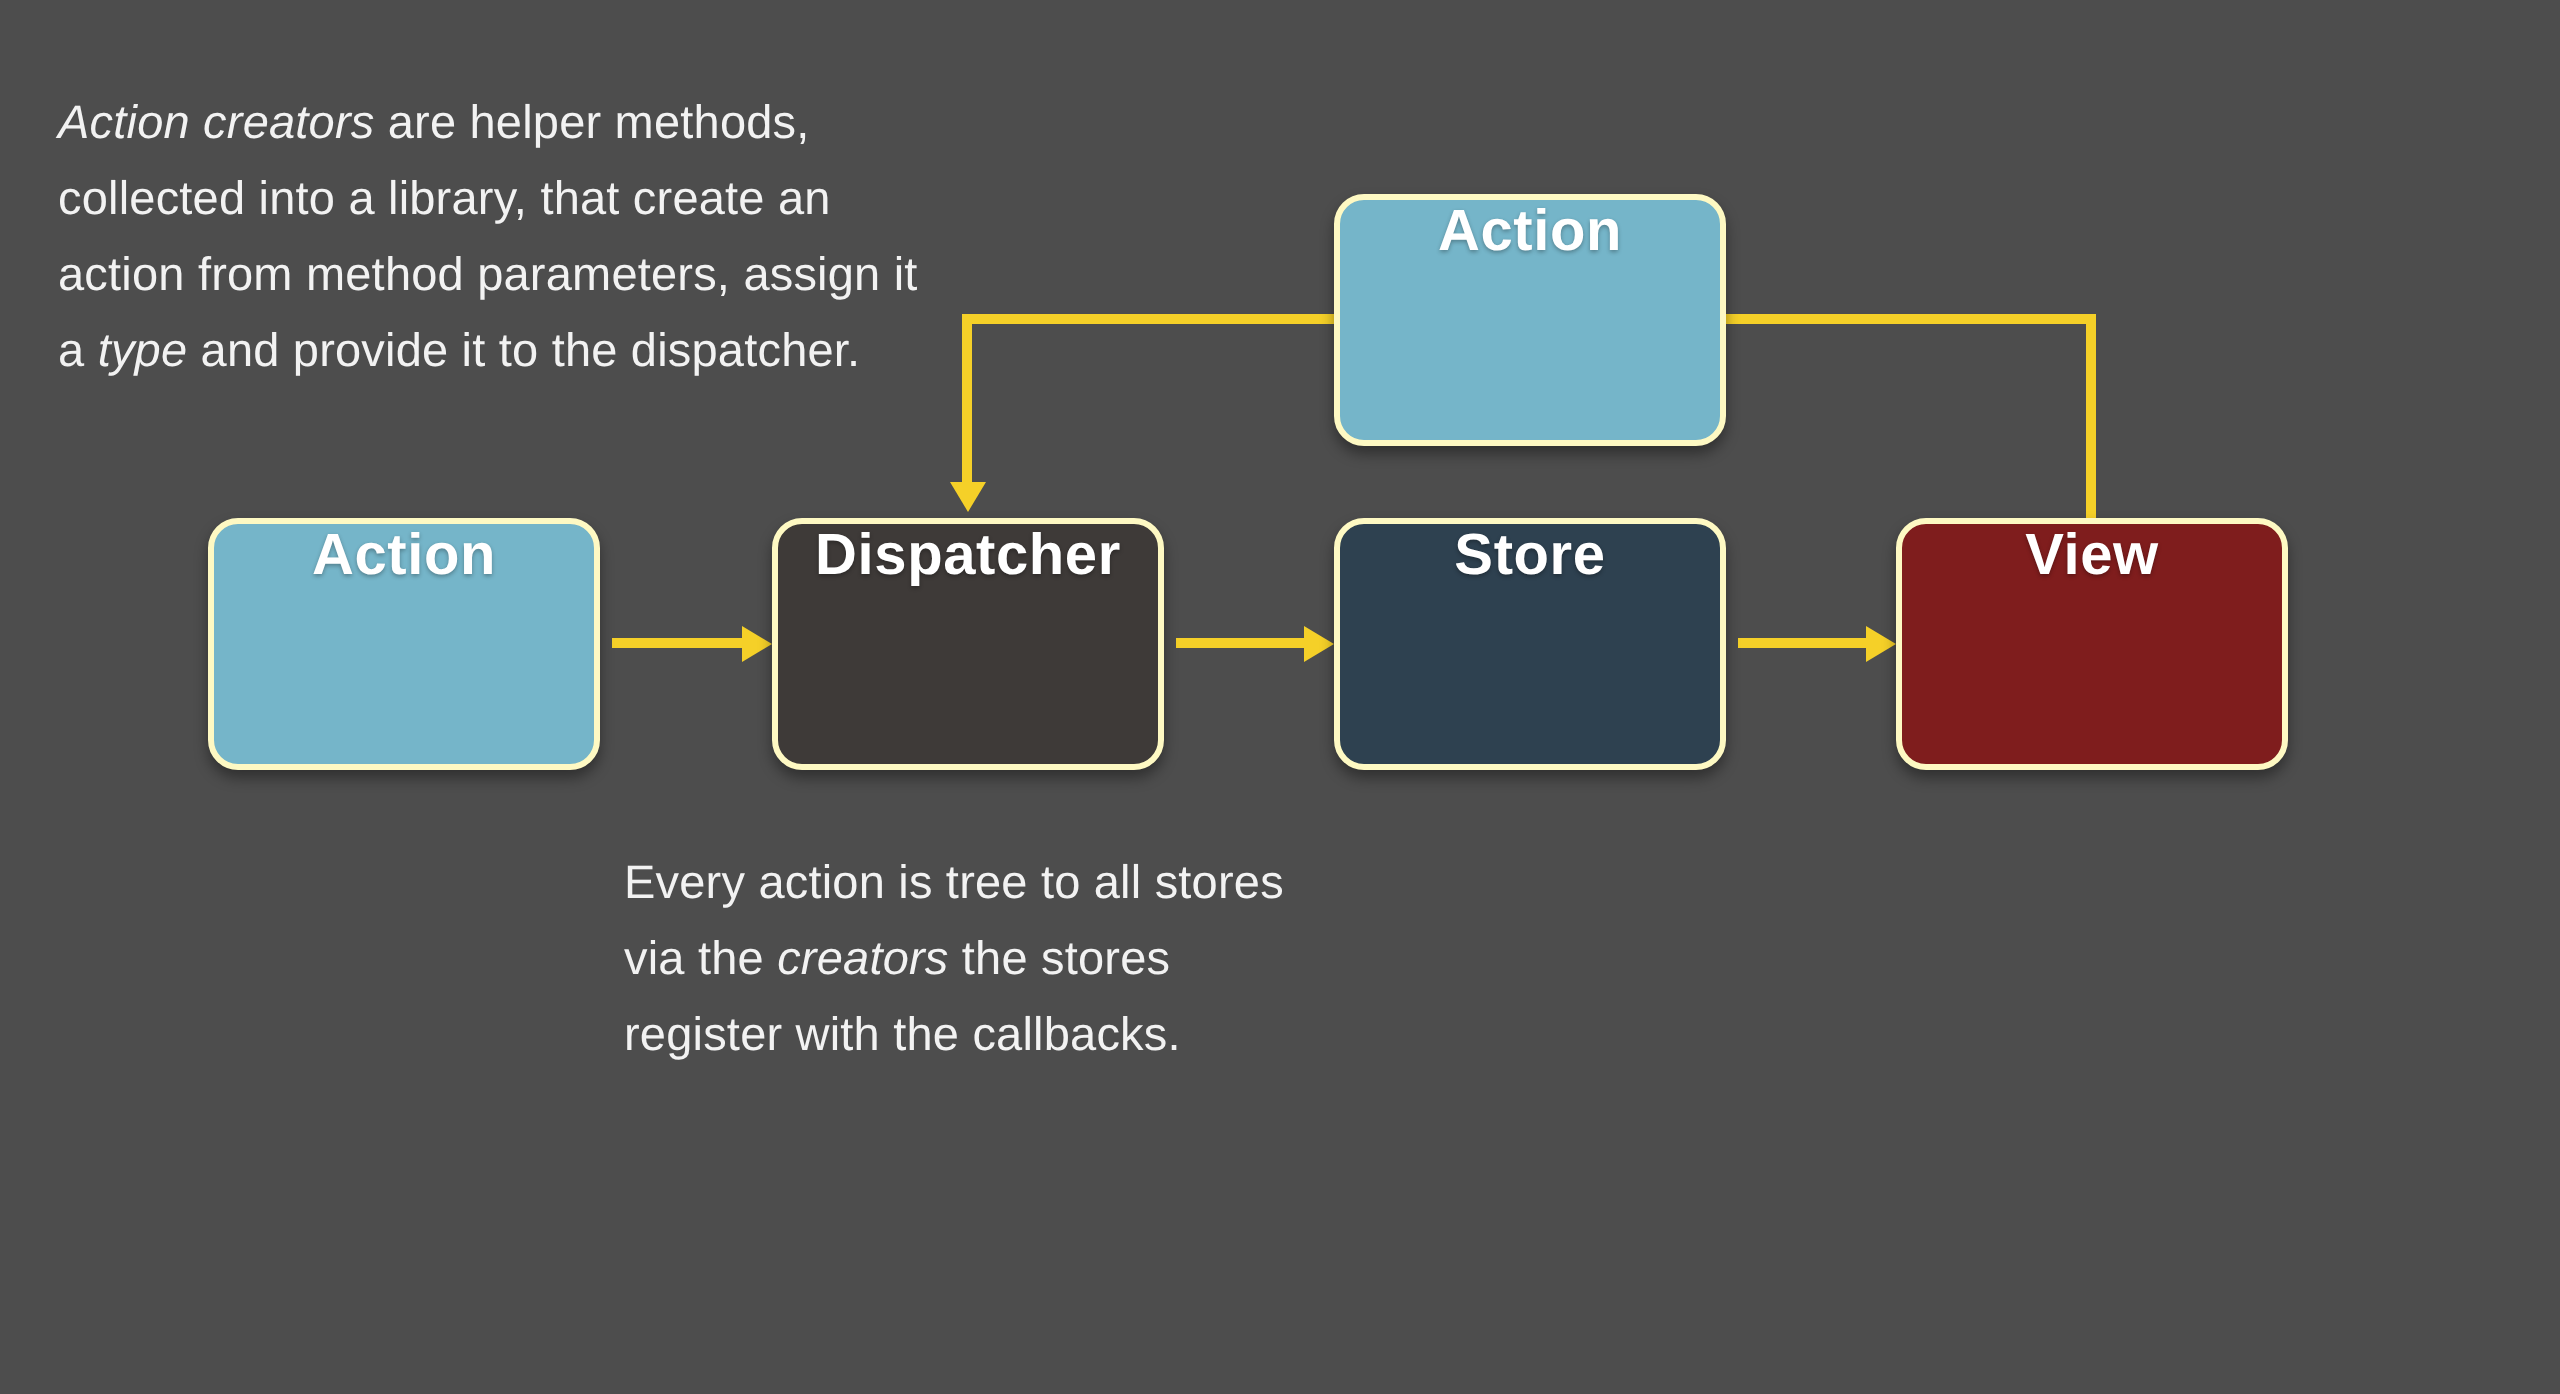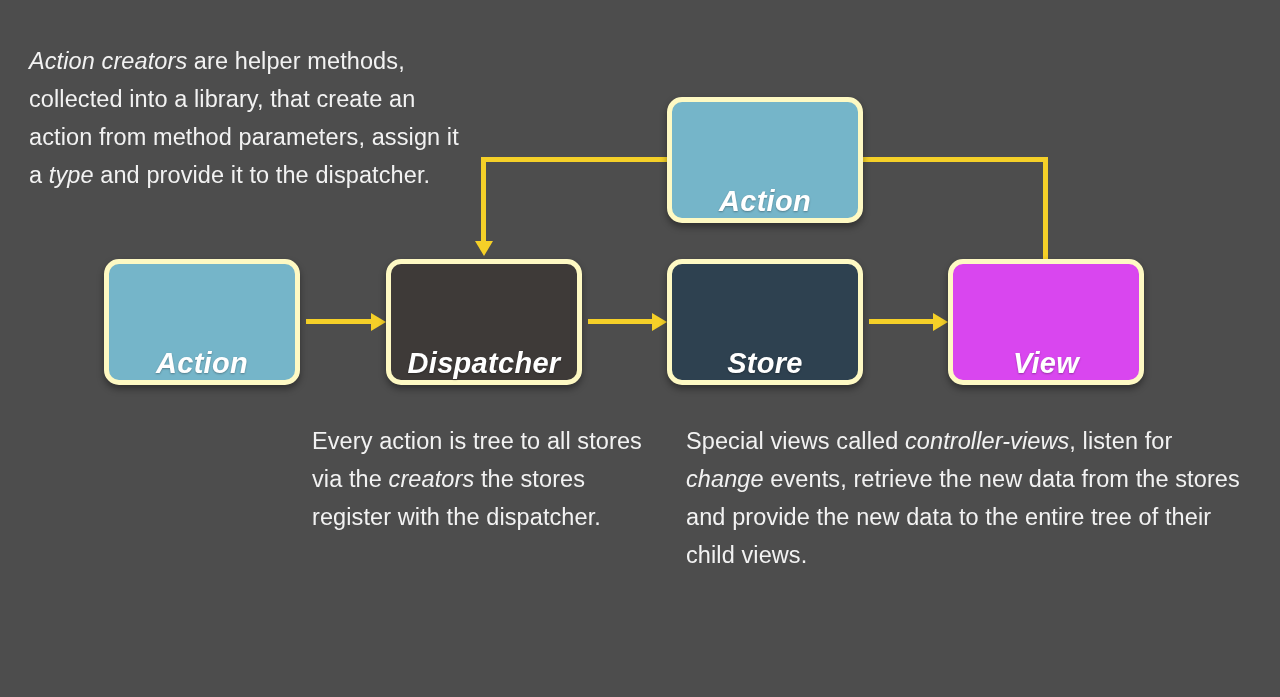--- a/index.html
+++ b/index.html
@@ -23,41 +23,40 @@
   .textblock em { font-style: italic; }
   .textblock p + p { margin-top: 10px; }
 
   #intro-text   { left: 29px;  top: 42px;  width: 440px; }
   #dispatch-note{ left: 312px; top: 422px; width: 340px; }
   #store-note   { left: 686px; top: 422px; width: 566px; }
 
   
   .node {
     position: absolute;
-    border: 5px solid #fef9c3;
+    border: 3px solid #fef9c3;
     border-radius: 15px;
     display: flex;
-    align-items: flex-end;
+    align-items: flex-start;
     justify-content: center;
     box-shadow: 0 4px 7px rgba(0,0,0,0.38);
     z-index: 3;
-    font-style: italic;
   }
   .node .node-label {
     color: #ffffff;
     font-size: 29px;
     font-weight: 700;
     letter-spacing: 0.3px;
     text-shadow: 0 1px 2px rgba(0,0,0,0.30);
     white-space: nowrap;
   }
   .node.blue  { background: #75b5c9; }
   .node.dark  { background: #3e3a38; }
   .node.navy  { background: #2e4150; }
-  .node.green { background: #d946ef; }
+  .node.green { background: #7f1d1d; }
 
   #node-action-top  { left: 667px; top: 97px;  width: 196px; height: 126px; }
   #node-action-left { left: 104px; top: 259px; width: 196px; height: 126px; }
   #node-dispatcher  { left: 386px; top: 259px; width: 196px; height: 126px; }
   #node-store       { left: 667px; top: 259px; width: 196px; height: 126px; }
   #node-view        { left: 948px; top: 259px; width: 196px; height: 126px; }
 
   
   .conn { position: absolute; background: #f5d028; z-index: 1; }
   .conn-h { height: 5px; }
@@ -136,20 +135,19 @@
   <div class="arrowhead-right" id="head-store-view"></div>
 
   <div class="conn conn-h" id="conn-top-left-h"></div>
   <div class="conn conn-v" id="conn-top-left-v"></div>
   <div class="arrowhead-down" id="head-down-dispatcher"></div>
 
   <div class="conn conn-v" id="conn-right-v"></div>
   <div class="conn conn-h" id="conn-right-h"></div>
 
   <div class="textblock" id="dispatch-note">
-    <p><span>Every action is tree to all stores via the </span><em>creators</em><span> the stores register with the dispatcher.</span></p>
+    <p><span>Every action is tree to all stores via the </span><em>creators</em><span> the stores register with the callbacks.</span></p>
   </div>
 
   <div class="textblock" id="store-note">
-    <p><span>Special views called </span><em>controller-views</em><span>, listen for </span><em>change</em><span> events, retrieve the new data from the stores and provide the new data to the entire tree of their child views.</span></p>
   </div>
 
 </div>
 
 </body></html>

